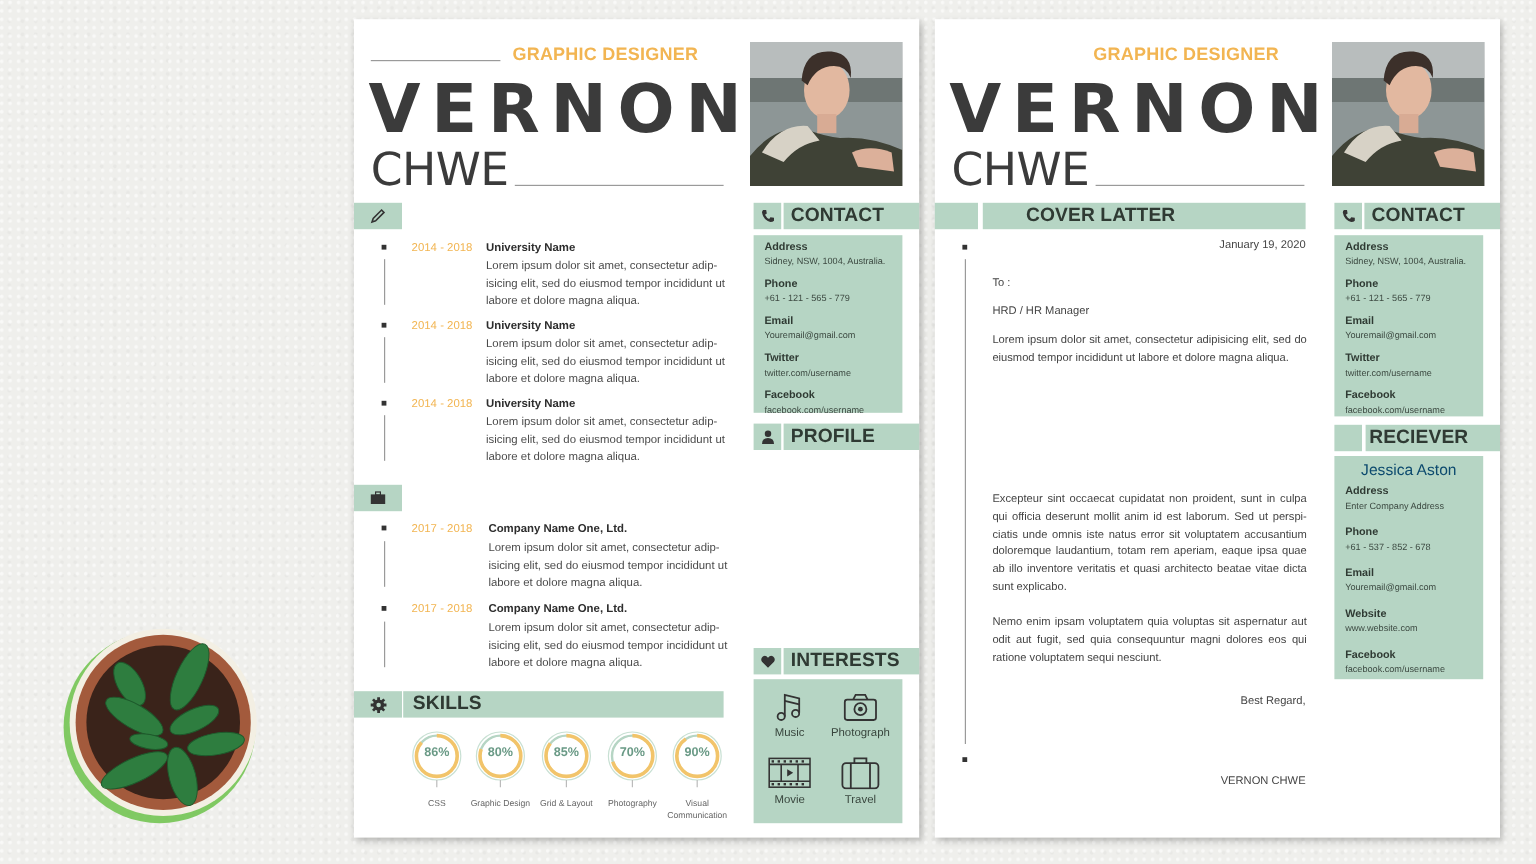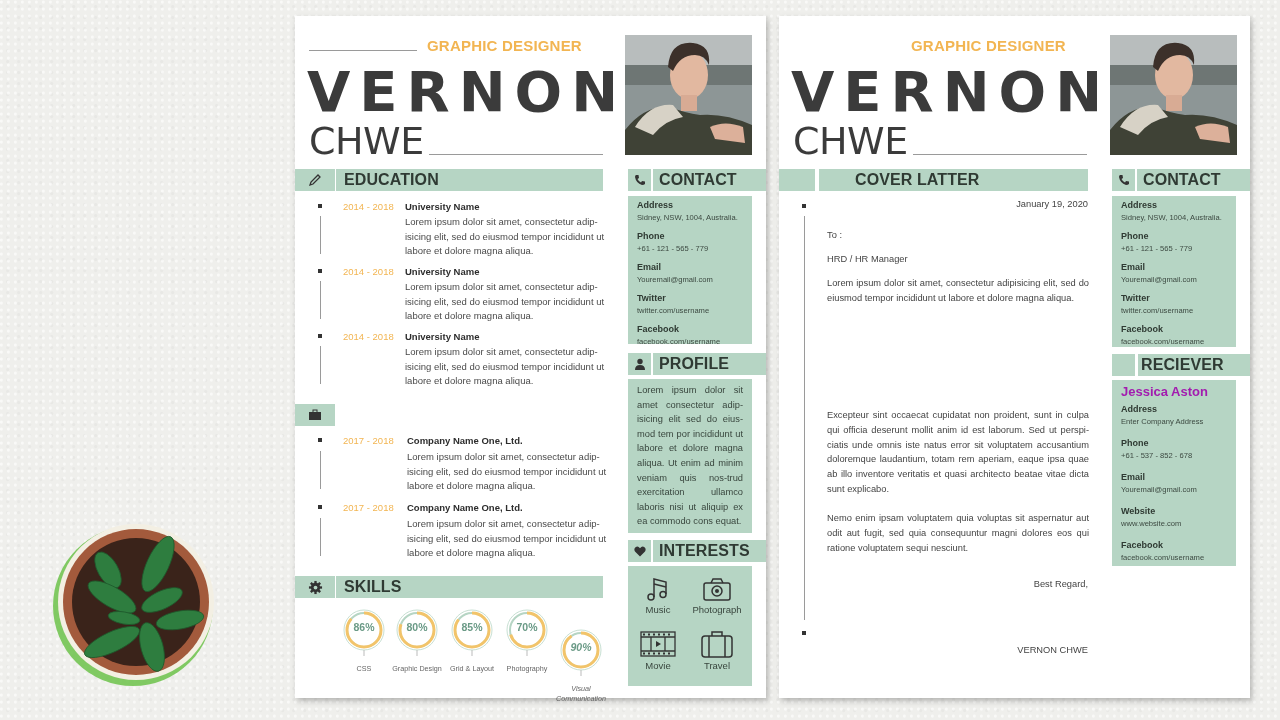--- a/index.html
+++ b/index.html
@@ -85,23 +85,20 @@
       <rect x="56" y="60" width="16" height="16" fill="#d8ab94"></rect>
       <path d="M85 92 Q100 85 118 92 L120 108 L90 104 Z" fill="#dcb09a"></path>
     </svg>
   </div>
 
   <div class="abs sec-icon" style="left:0; top:153px; width:40px;">
     <svg width="14" height="14" viewBox="0 0 14 14">
         <path d="M2 12 L3 9 L10 2 L12 4 L5 11 Z" fill="none" stroke="#333" stroke-width="1.3"></path>
       </svg>
   </div>
-  <div class="abs sec-bar" style="left:41px; top:153px; width:267px;">
-    <div class="sec-title">EDUCATION</div>
-  </div>
 
   <div>
     <div class="abs bullet" style="left:23px; top:188px;"></div>
     <div class="abs vline" style="left:25px; top:200px; height:38px;"></div>
     <div class="abs year" style="left:48px; top:185px;">2014 - 2018</div>
     <div class="abs entry-title" style="left:110px; top:185px;">University Name</div>
     <div class="abs entry-desc" style="left:110px; top:199px;">Lorem ipsum dolor sit amet, consectetur adip-isicing elit, sed do eiusmod tempor incididunt ut labore et dolore magna aliqua.</div>
   </div>
   <div>
     <div class="abs bullet" style="left:23px; top:253px;"></div>
@@ -190,21 +187,21 @@
   <div class="skill" style="left:204px; top:592px;">
     <svg width="56" height="50" viewBox="0 0 56 50">
         <circle cx="28" cy="22" r="20" fill="none" stroke="#c8e0d3" stroke-width="1"></circle>
         <circle cx="28" cy="22" r="17" fill="none" stroke="#b6d5c4" stroke-width="2"></circle>
         <circle cx="28" cy="22" r="17" fill="none" stroke="#f2c46a" stroke-width="3" stroke-dasharray="74.8 106.8" transform="rotate(-90 28 22)"></circle>
         <line x1="28" y1="42" x2="28" y2="48" stroke="#bbb"></line>
       </svg>
     <div class="skill-pct">70%</div>
     <div class="skill-label">Photography</div>
   </div>
-  <div class="skill" style="left:258px; top:612px;font-style:italic;">
+  <div class="skill" style="left:258px; top:592px;">
     <svg width="56" height="50" viewBox="0 0 56 50">
         <circle cx="28" cy="22" r="20" fill="none" stroke="#c8e0d3" stroke-width="1"></circle>
         <circle cx="28" cy="22" r="17" fill="none" stroke="#b6d5c4" stroke-width="2"></circle>
         <circle cx="28" cy="22" r="17" fill="none" stroke="#f2c46a" stroke-width="3" stroke-dasharray="96.1 106.8" transform="rotate(-90 28 22)"></circle>
         <line x1="28" y1="42" x2="28" y2="48" stroke="#bbb"></line>
       </svg>
     <div class="skill-pct">90%</div>
     <div class="skill-label">Visual Communication</div>
   </div>
 
@@ -240,23 +237,20 @@
   </div>
 
   <div class="abs sec-icon" style="left:333px; top:337px; width:23px;">
     <svg width="12" height="12" viewBox="0 0 12 12">
         <circle cx="6" cy="3.5" r="2.7" fill="#333"></circle>
         <path d="M1 12 Q1 7 6 7 Q11 7 11 12Z" fill="#333"></path>
       </svg>
   </div>
   <div class="abs sec-bar" style="left:358px; top:337px; width:113px;">
     <div class="sec-title" style="padding-left:6px;">PROFILE</div>
-  </div>
-  <div class="abs panel" style="left:333px; top:363px; width:124px; height:154px; padding:4px 9px;">
-    <div class="profile-text">Lorem ipsum dolor sit amet consectetur adip-isicing elit sed do eius-mod tem por incididunt ut labore et dolore magna aliqua. Ut enim ad minim veniam quis nos-trud exercitation ullamco laboris nisi ut aliquip ex ea commodo cons equat.</div>
   </div>
 
   <div class="abs sec-icon" style="left:333px; top:524px; width:23px;">
     <svg width="12" height="11" viewBox="0 0 12 11">
         <path d="M6 10.5 L1 5.5 Q-0.5 3 1.5 1.2 Q4 -0.5 6 2.2 Q8 -0.5 10.5 1.2 Q12.5 3 11 5.5Z" fill="#333"></path>
       </svg>
   </div>
   <div class="abs sec-bar" style="left:358px; top:524px; width:113px;">
     <div class="sec-title" style="padding-left:6px;">INTERESTS</div>
   </div>
@@ -386,21 +380,21 @@
         <div class="c-label">Facebook</div>
         <div class="c-value">facebook.com/username</div>
       </div>
   </div>
 
   <div class="abs sec-icon" style="left:333px; top:338px; width:23px;"></div>
   <div class="abs sec-bar" style="left:359px; top:338px; width:112px;">
     <div class="sec-title" style="padding-left:3px;">RECIEVER</div>
   </div>
   <div class="abs panel" style="left:333px; top:364px; width:124px; height:186px; padding:4px 9px;">
-    <div style="font-weight:bold; font-size:13px; color:#a21caf; margin-bottom:5px;">Jessica Aston</div>
+    <div style="font-weight:normal; font-size:13px; color:#0c4a6e; margin-bottom:5px;text-align:center;">Jessica Aston</div>
     <div class="c-item">
         <div class="c-label">Address</div>
         <div class="c-value">Enter Company Address</div>
       </div>
     <div class="c-item" style="margin-top:12px;">
         <div class="c-label">Phone</div>
         <div class="c-value">+61 - 537 - 852 - 678</div>
       </div>
     <div class="c-item" style="margin-top:12px;">
         <div class="c-label">Email</div>

